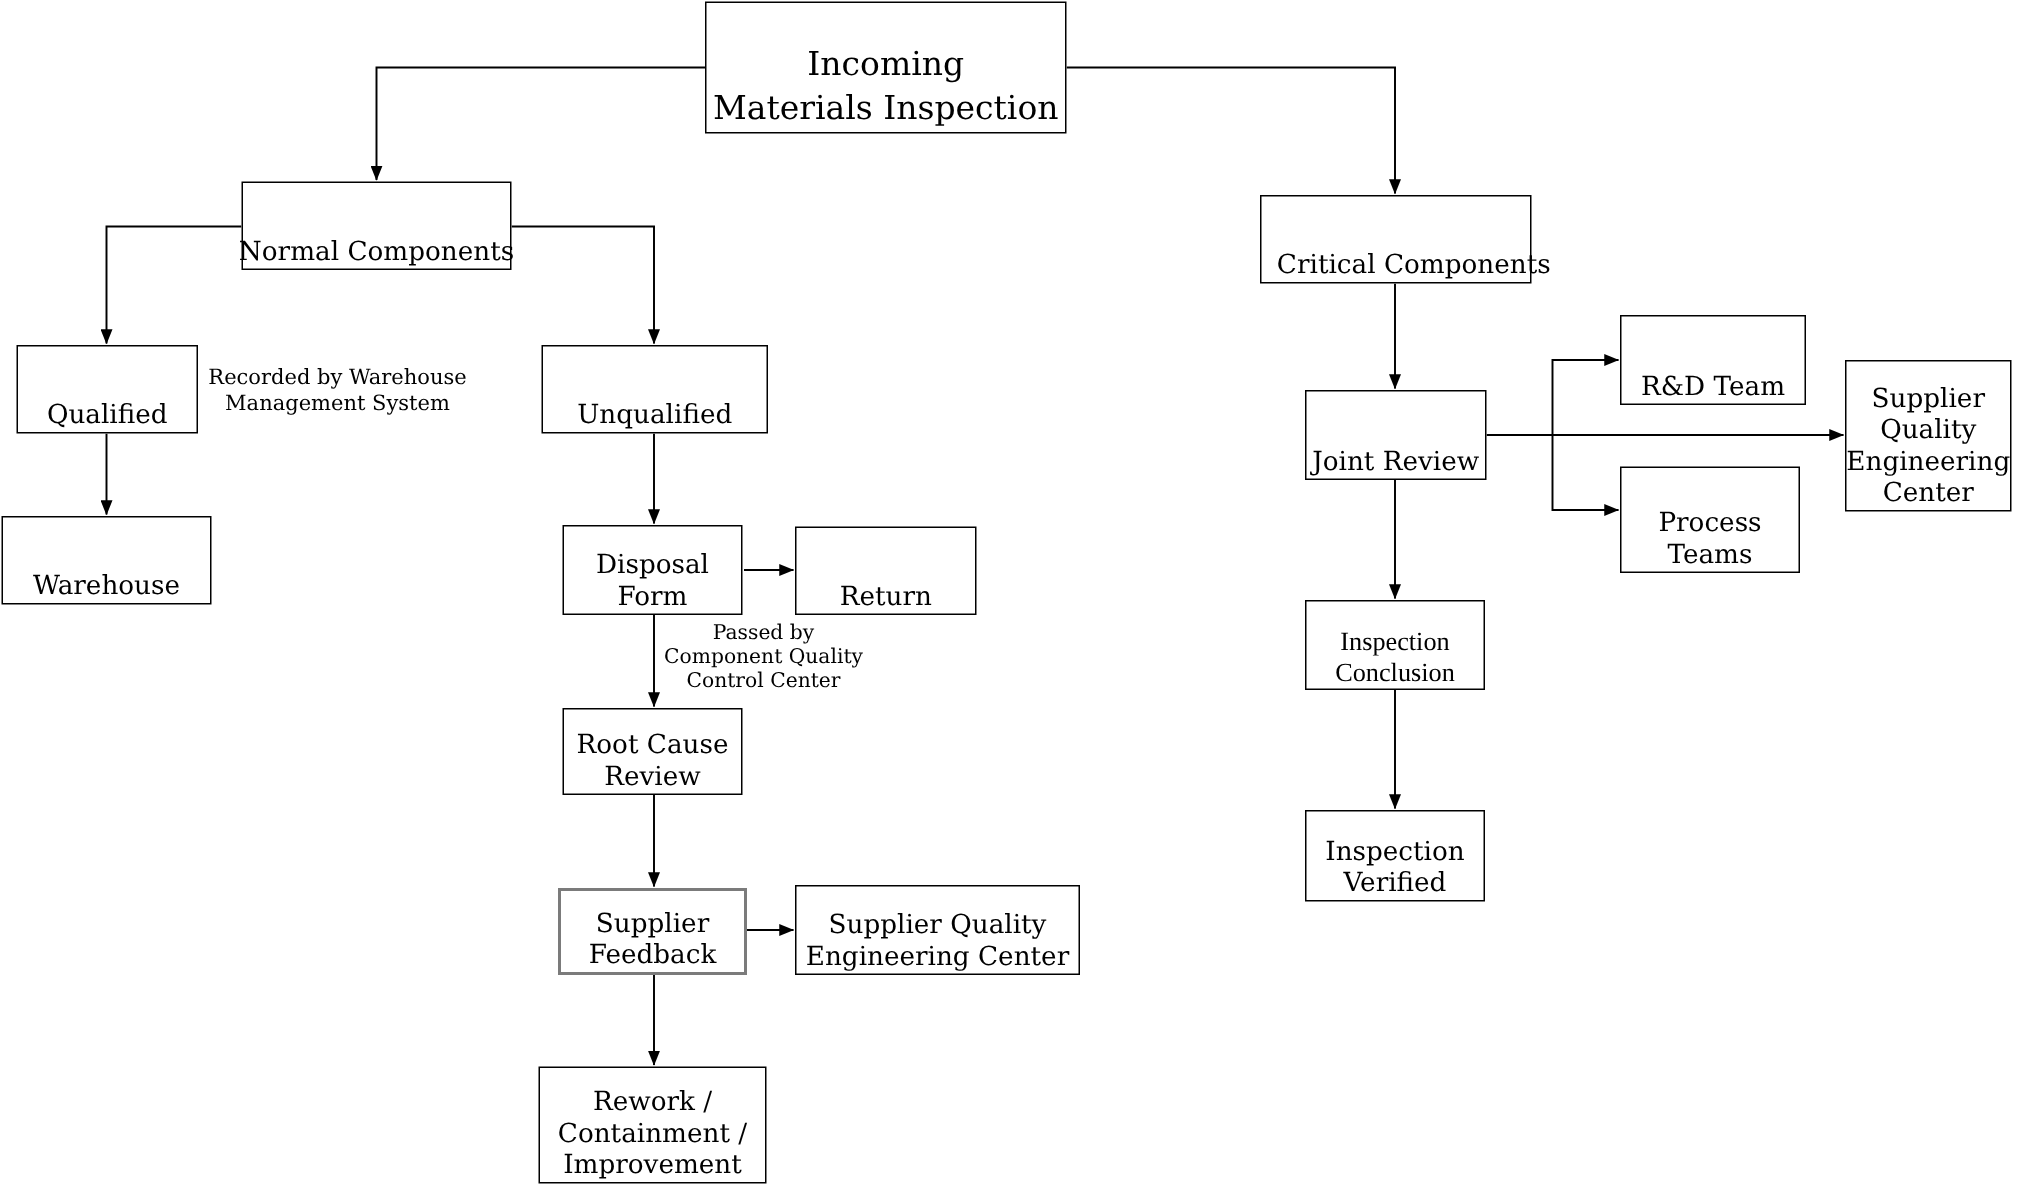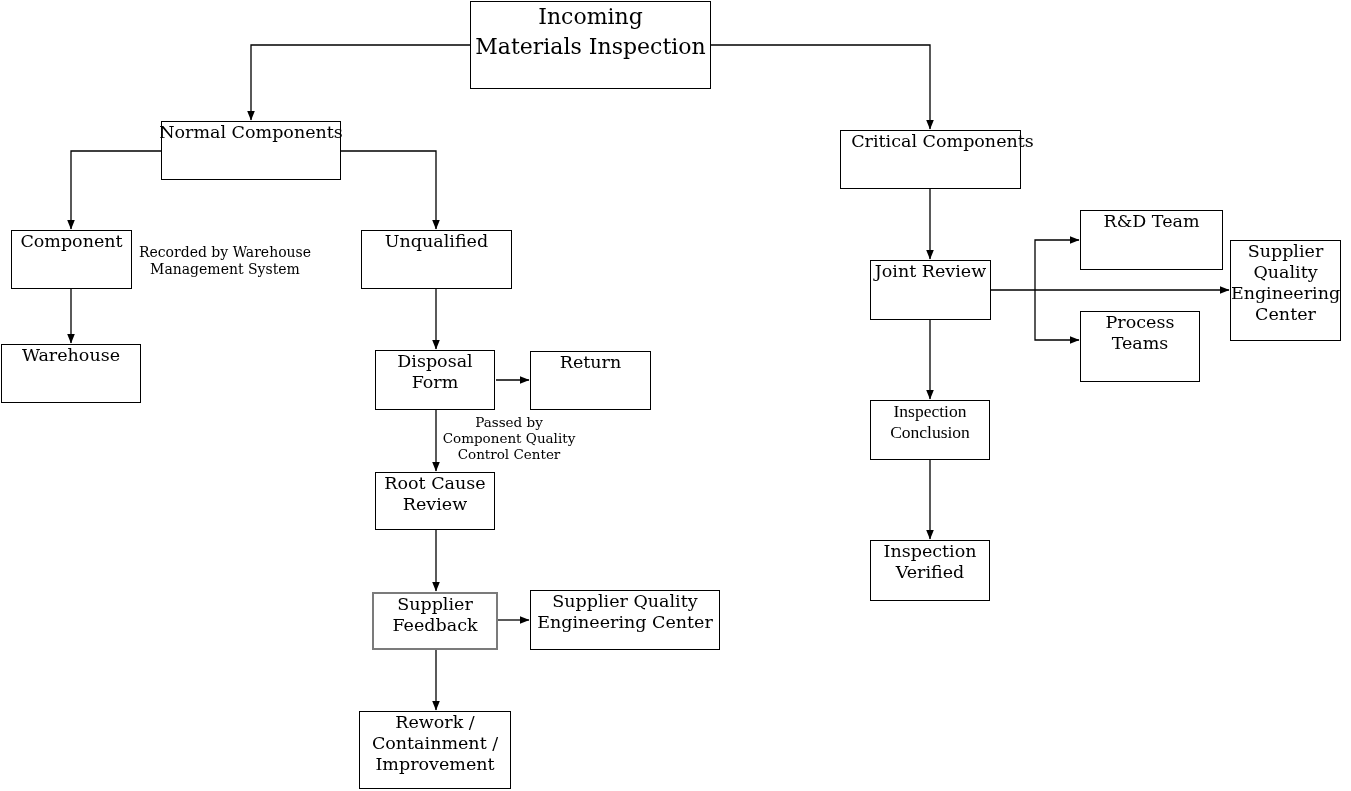--- a/index.html
+++ b/index.html
@@ -3,21 +3,21 @@
 <meta charset="utf-8">
 <style>
   html,body{margin:0;padding:0;background:#ffffff;}
   .stage{
     position:relative;width:1351px;height:791px;background:#ffffff;
     font-family:"DejaVu Serif", serif;color:#000;overflow:hidden;
   }
   svg.edges{position:absolute;left:0;top:0;}
   .node{
     position:absolute;box-sizing:border-box;background:#ffffff;
-    border:1.4px solid #000;display:flex;align-items:flex-start;justify-content:center;
+    border:1.4px solid #000;display:flex;align-items:flex-end;justify-content:center;
     text-align:center;font-size:17.5px;line-height:1.2;
   }
   .node-label{white-space:pre;display:block;}
   .note{
     position:absolute;text-align:center;white-space:pre;
     font-size:14px;line-height:1.2;
   }
   
   #n-title{left:470px;top:1px;width:241px;height:88px;font-size:22px;line-height:1.35;}
   #n-normal{left:161px;top:121px;width:180px;height:59px;}
@@ -25,21 +25,21 @@
   #n-qualified{left:11px;top:230px;width:121px;height:59px;}
   #n-unqualified{left:361px;top:230px;width:151px;height:59px;}
   #n-warehouse{left:1px;top:344px;width:140px;height:59px;}
   #n-disposal{left:375px;top:350px;width:120px;height:60px;}
   #n-return{left:530px;top:351px;width:121px;height:59px;}
   #n-rootcause{left:375px;top:472px;width:120px;height:58px;}
   #n-feedback{left:372px;top:592px;width:126px;height:58px;border:2.2px solid #7b7b7b;}
   #n-sqec-left{left:530px;top:590px;width:190px;height:60px;}
   #n-rework{left:359px;top:711px;width:152px;height:78px;}
   #n-joint{left:870px;top:260px;width:121px;height:60px;}
-  #n-rd{left:1080px;top:210px;width:143px;height:60px;}
+  #n-rd{left:1080px;top:210px;width:124px;height:60px;}
   #n-process{left:1080px;top:311px;width:120px;height:71px;}
   #n-sqec-right{left:1230px;top:240px;width:111px;height:101px;}
   #n-inspection{left:870px;top:400px;width:120px;height:60px;font-family:Liberation Serif, serif;}
   #n-reliability{left:870px;top:540px;width:120px;height:61px;}
   
   #a-warehouse{left:105px;top:244px;width:240px;}
   #a-cqcc{left:409px;top:414px;width:200px;font-size:13.5px;line-height:1.2;text-align:center;}
 </style>
 </head>
 <body>
@@ -80,21 +80,21 @@
 
   <div class="node" id="n-normal">
     <span class="node-label">Normal Components</span>
   </div>
 
   <div class="node" id="n-critical">
     <span class="node-label">Critical Components</span>
   </div>
 
   <div class="node" id="n-qualified">
-    <span class="node-label">Component</span>
+    <span class="node-label">Qualified</span>
   </div>
 
   <div class="node" id="n-unqualified">
     <span class="node-label">Unqualified</span>
   </div>
 
   <div class="node" id="n-warehouse">
     <span class="node-label">Warehouse</span>
   </div>
 

